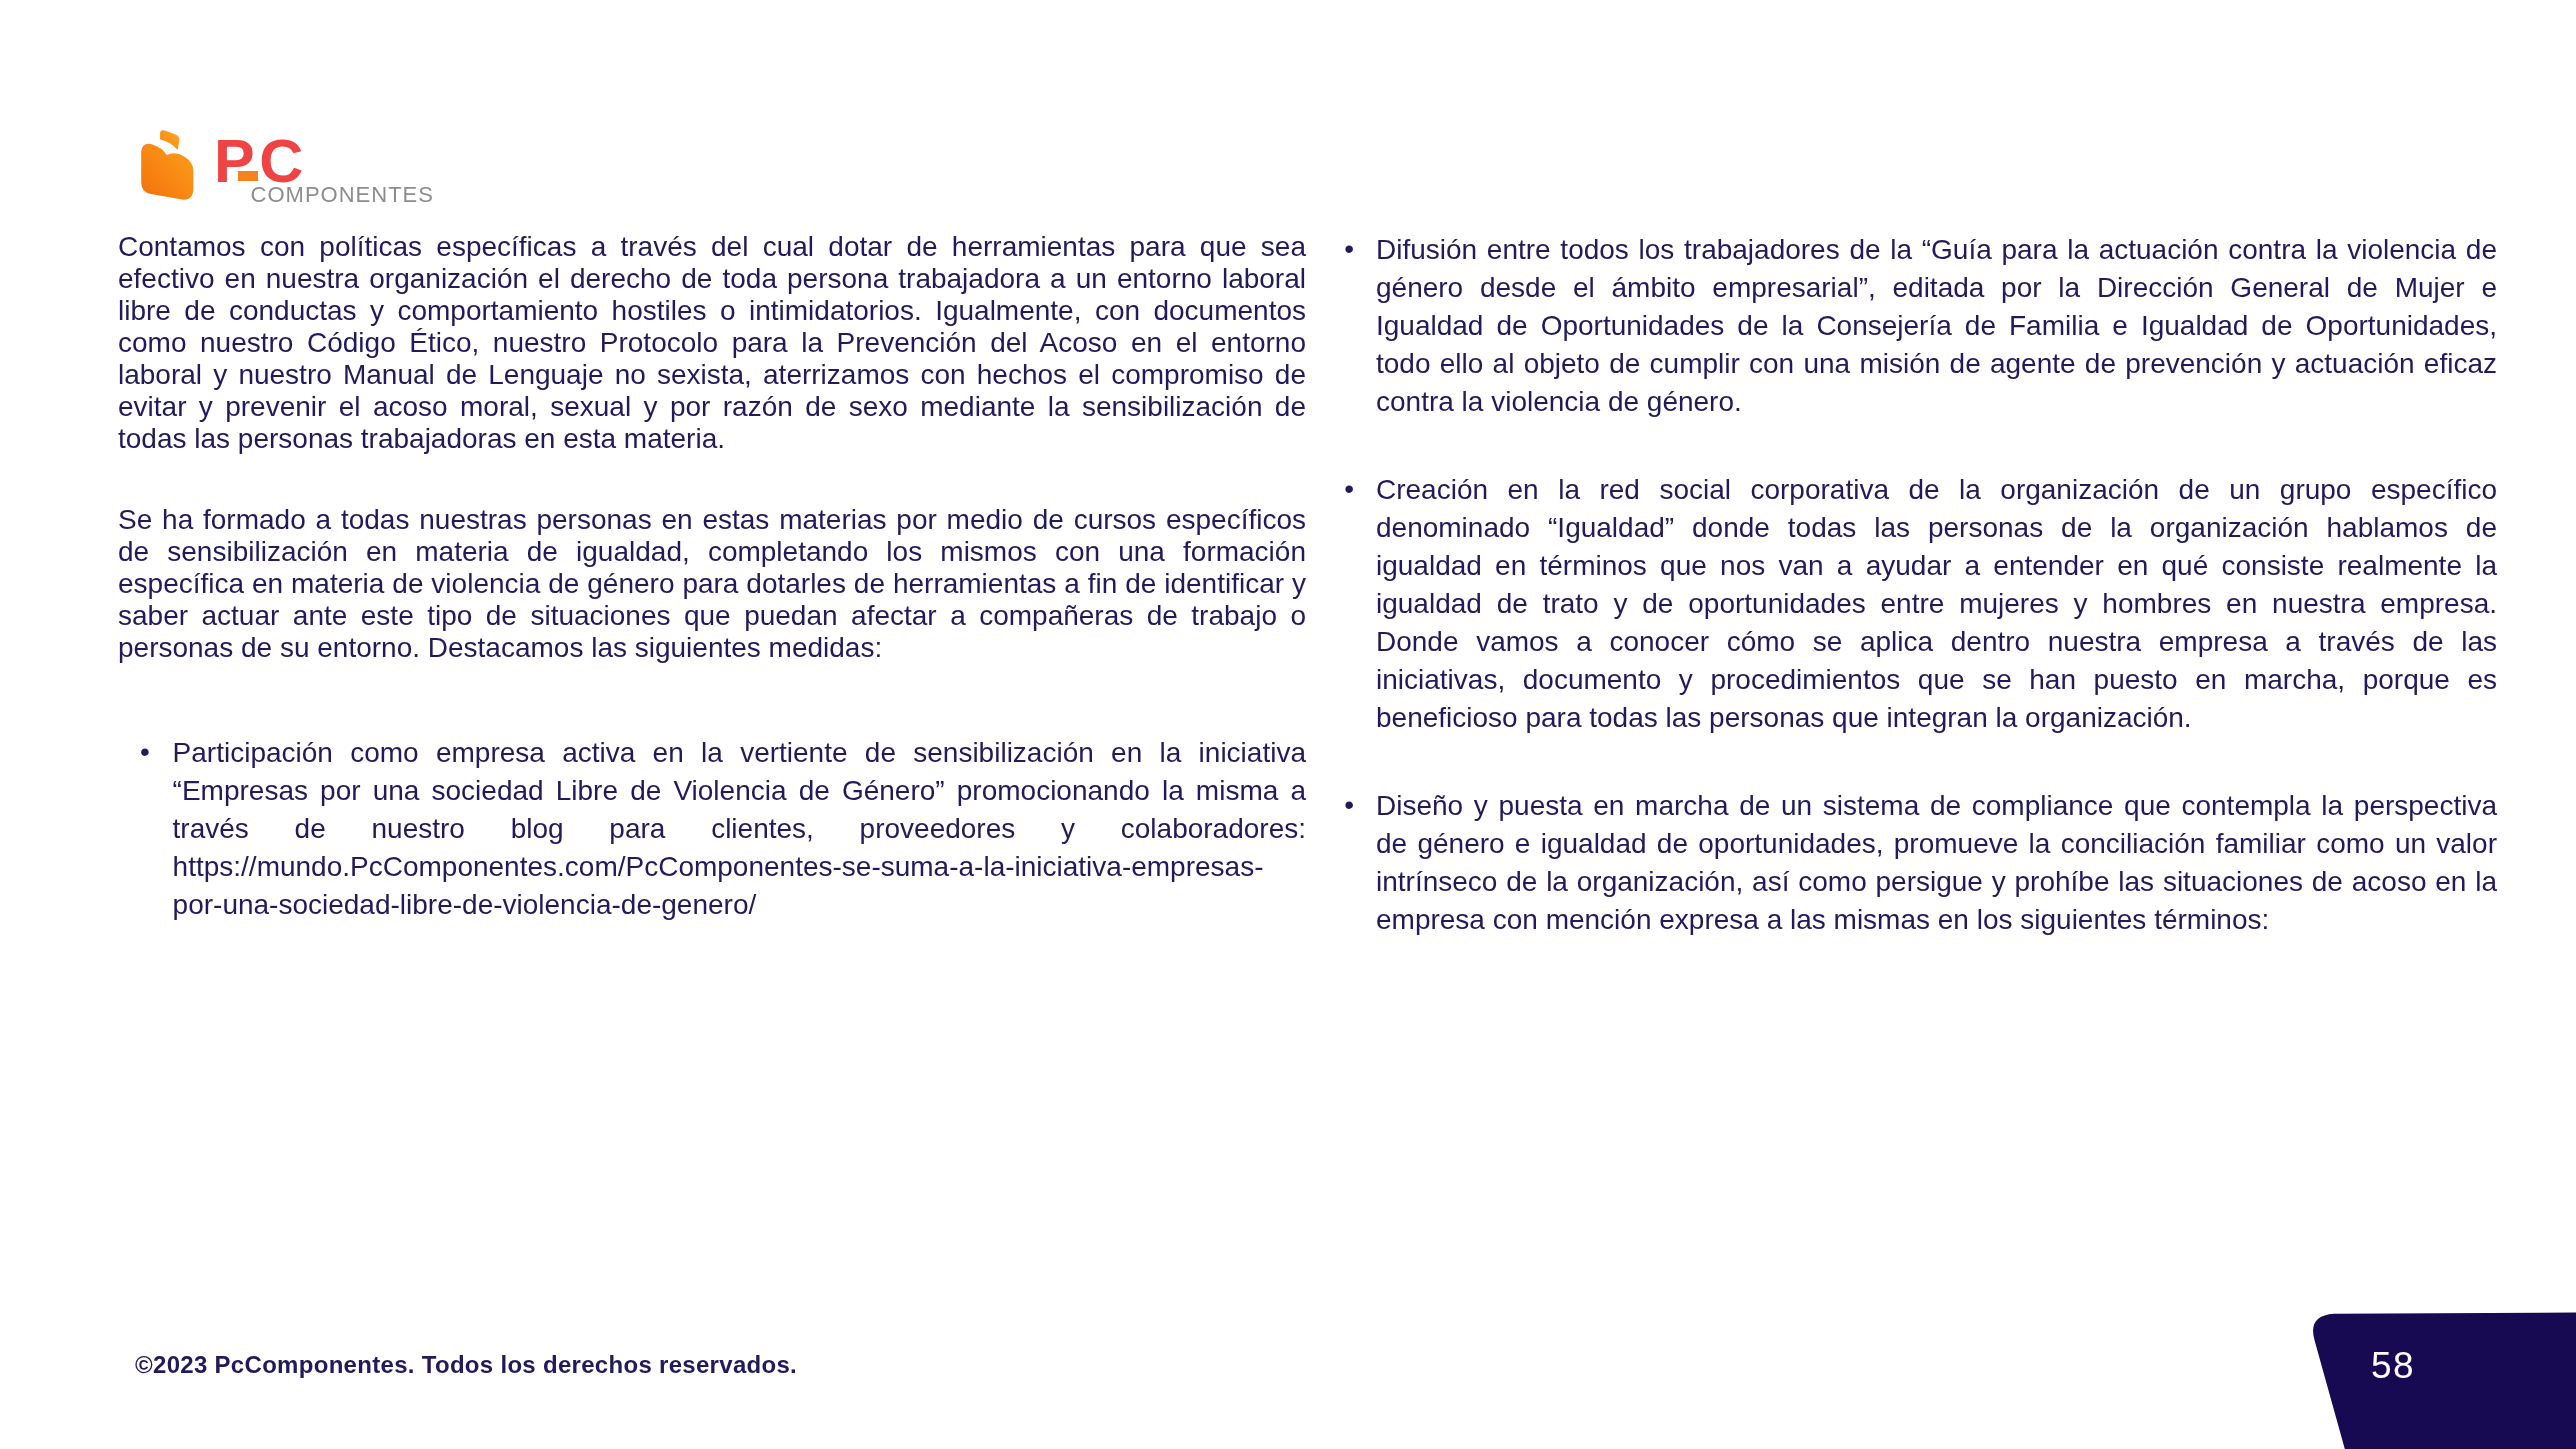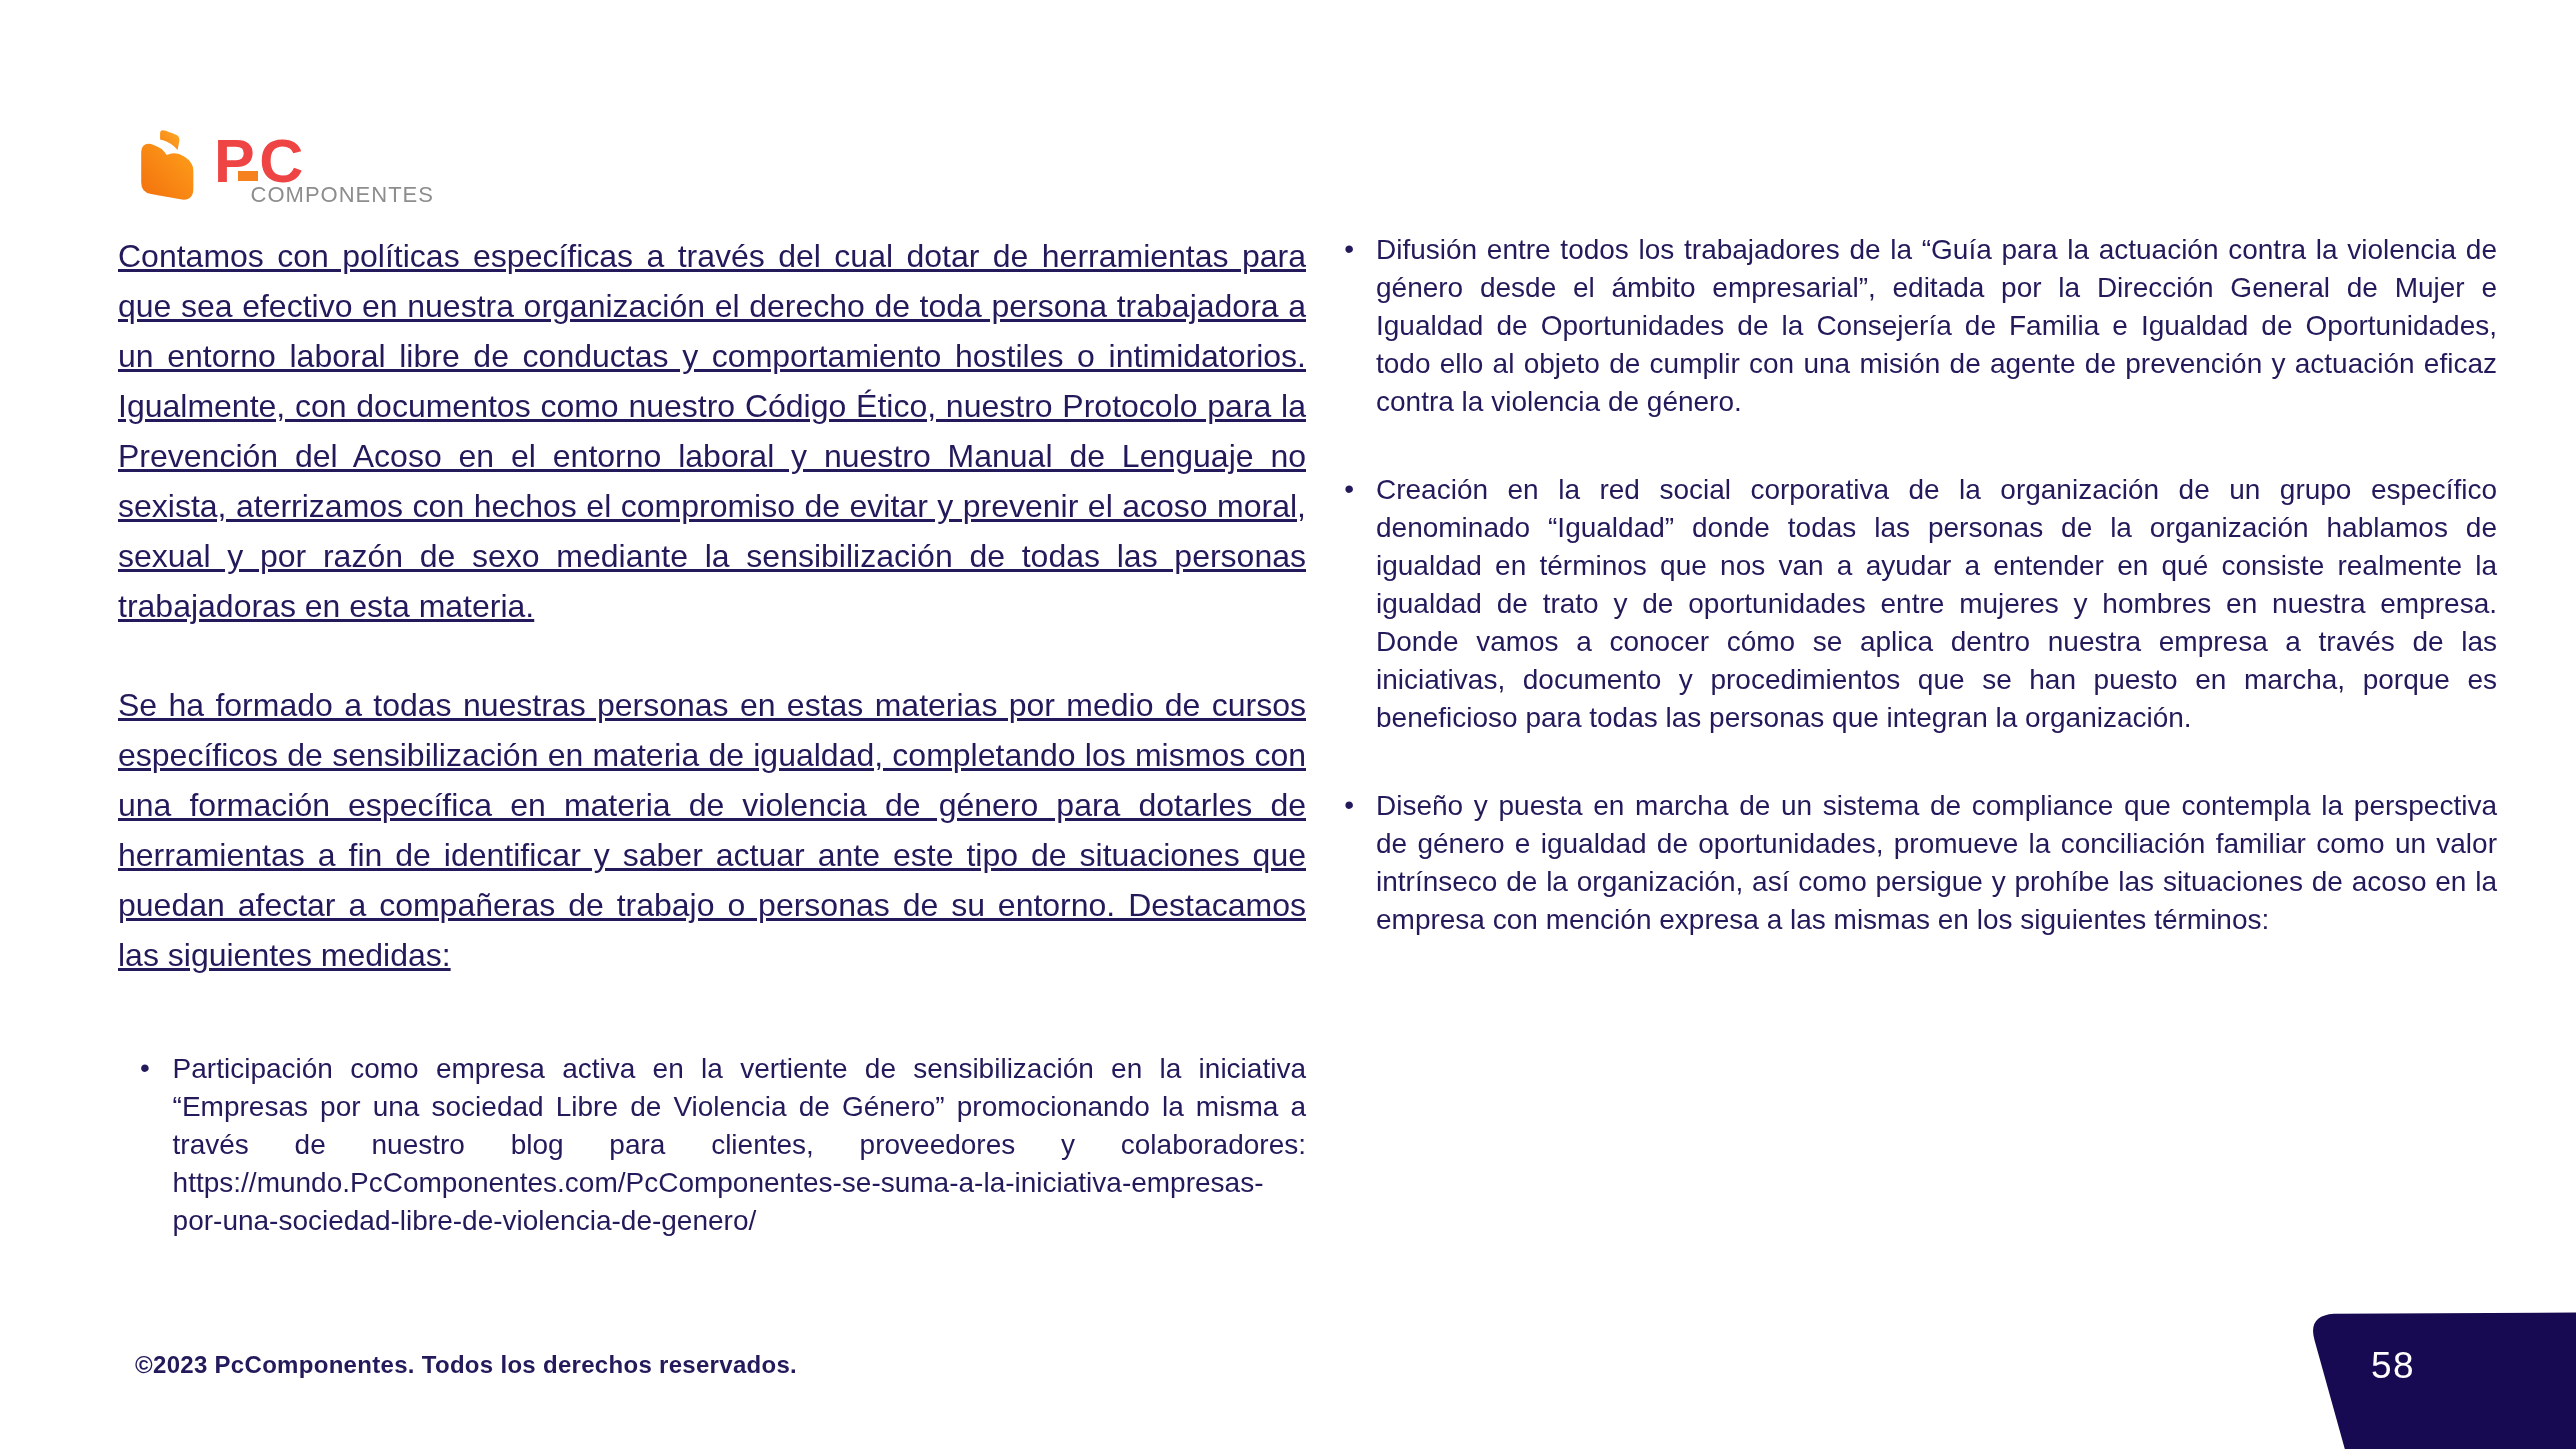--- a/index.html
+++ b/index.html
@@ -33,22 +33,22 @@
   
   .col { position:absolute; top:231px; }
   .col-left  { left:118px;  width:1188px; }
   .col-right { left:1343px; width:1154px; }
 
   .page-title {
     font-size:29px; font-weight:bold; line-height:37px;
     text-align:justify; margin:0 0 57px 0;
   }
   .body-par {
-    font-size:32px; line-height:50px;
-    text-align:justify; margin:0 0 49px 0;text-decoration:underline;
+    font-size:28px; line-height:32px;
+    text-align:justify; margin:0 0 49px 0;
   }
   .par-gap-lg { margin-bottom:70px; }
 
   .bullet-item {
     position:relative;
     font-size:28px; line-height:38px;
     text-align:justify;
     overflow-wrap:break-word;
     margin-bottom:50px;
   }

